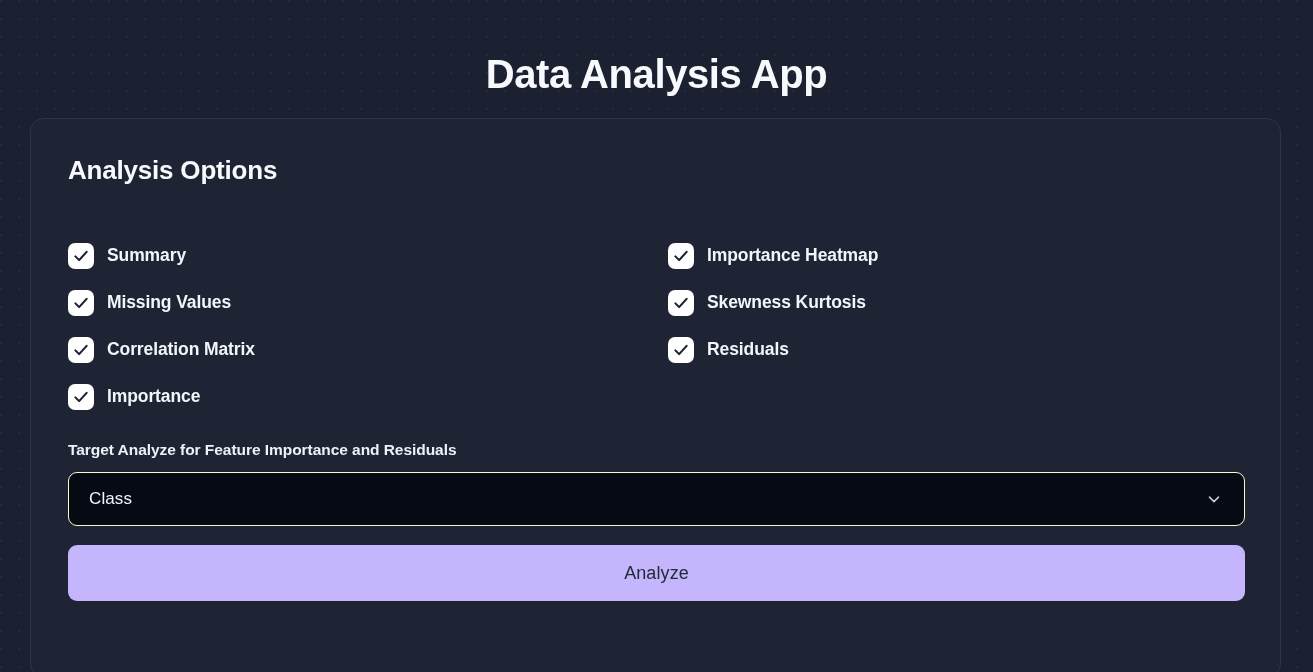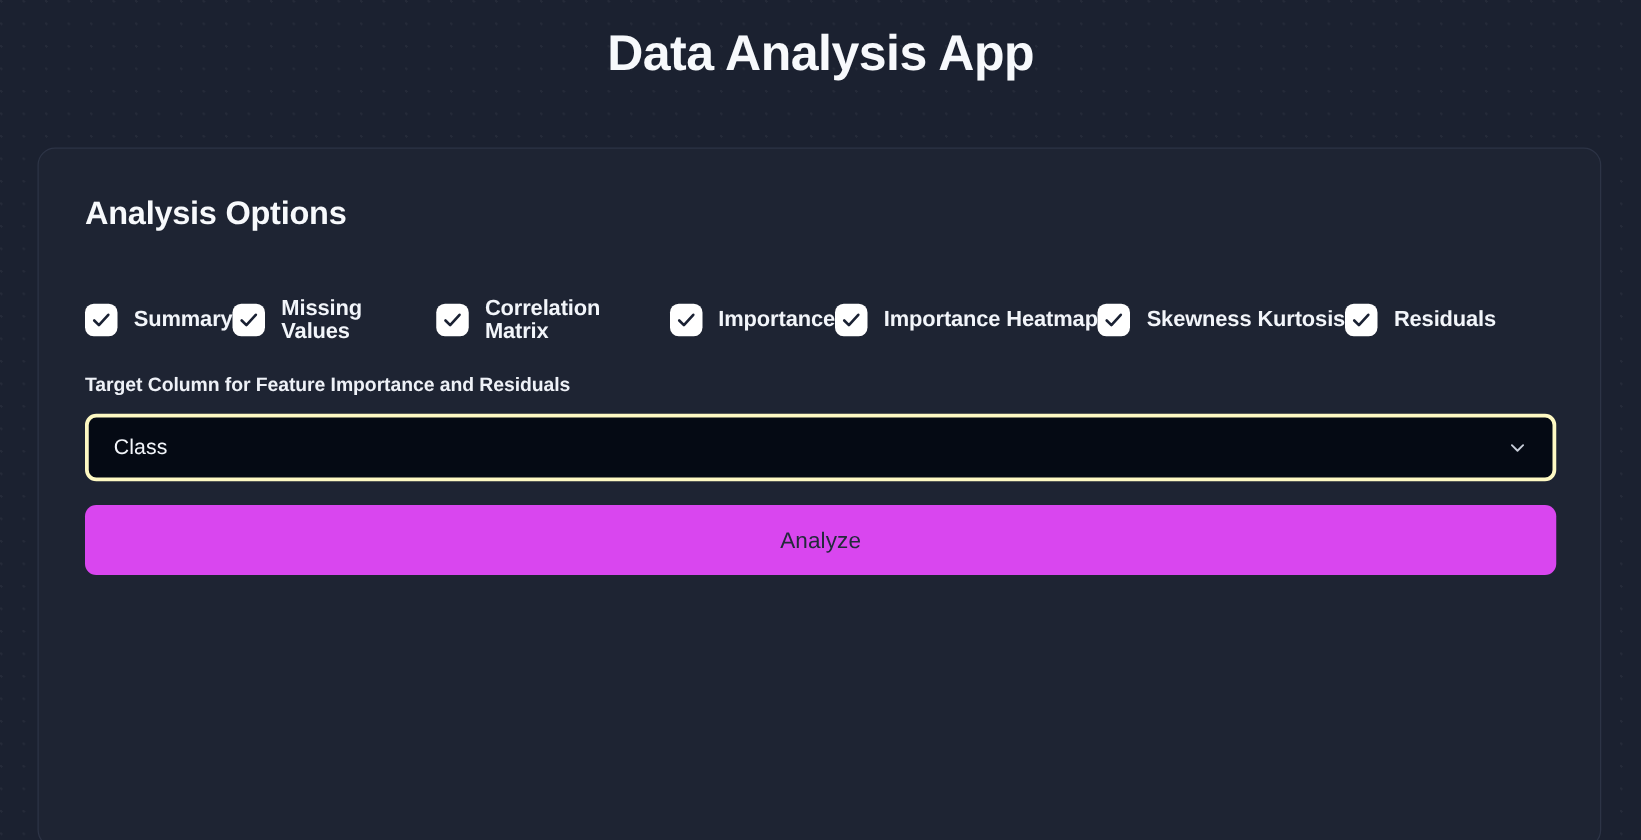--- a/index.html
+++ b/index.html
@@ -20,21 +20,21 @@
     -webkit-font-smoothing: antialiased;
   }
 
   
   .page-title {
     text-align: center;
     font-size: 40px;
     font-weight: bold;
     letter-spacing: -0.4px;
     color: #f7f9fc;
-    padding-top: 19px;
+    padding-top: 50px;
     line-height: 1.2;
   }
 
   
   .card {
     position: absolute;
     left: 30px;
     top: 118px;
     width: 1251px;
     min-height: 560px;
@@ -55,21 +55,22 @@
   
   .options-grid {
     display: grid;
     grid-template-columns: 600px 1fr;
     column-gap: 0px;
     row-gap: 0px;
   }
 
   .col {
     display: flex;
-    flex-direction: row;
+    flex-direction: column;
+    text-align: center;
   }
 
   .option-row {
     display: flex;
     align-items: center;
     height: 47px;
     cursor: pointer;
     user-select: none;
   }
 
@@ -114,21 +115,21 @@
   .select-wrap {
     position: relative;
     width: 1177px;
     height: 54px;
   }
 
   .select-box {
     width: 100%;
     height: 100%;
     background: #050a14;
-    border: 3px solid #fef9c3;
+    border: 1px solid #fef9c3;
     border-radius: 9px;
     display: flex;
     align-items: center;
     padding: 0 20px;
     cursor: pointer;
   }
 
   .select-value {
     font-size: 17px;
     color: #f2f5fa;
@@ -144,21 +145,21 @@
     height: 18px;
     pointer-events: none;
   }
 
   
   .analyze-btn {
     display: block;
     width: 1177px;
     height: 56px;
     margin-top: 19px;
-    background: #d946ef;
+    background: #c4b5fd;
     color: #222a3a;
     border: none;
     border-radius: 9px;
     font-family: "Liberation Sans", sans-serif;
     font-size: 18px;
     font-weight: normal;
     letter-spacing: 0.1px;
     cursor: pointer;
   }
 </style>
@@ -241,21 +242,21 @@
             <path d="M4.5 12.5 L9.5 17.5 L19.5 6.5" fill="none" stroke="#1a2133" stroke-width="2.8" stroke-linecap="round" stroke-linejoin="round"></path>
           </svg>
         </span>
         <span class="option-label">Residuals</span>
       </div>
 
     </div>
 
   </div>
 
-  <div class="field-label">Target Column for Feature Importance and Residuals</div>
+  <div class="field-label">Target Analyze for Feature Importance and Residuals</div>
 
   <div class="select-wrap">
     <div class="select-box">
       <span class="select-value">Class</span>
     </div>
     <svg class="chevron" viewBox="0 0 24 24">
       <path d="M6 9.5 L12 15.5 L18 9.5" fill="none" stroke="#c8ced9" stroke-width="2" stroke-linecap="round" stroke-linejoin="round"></path>
     </svg>
   </div>
 

